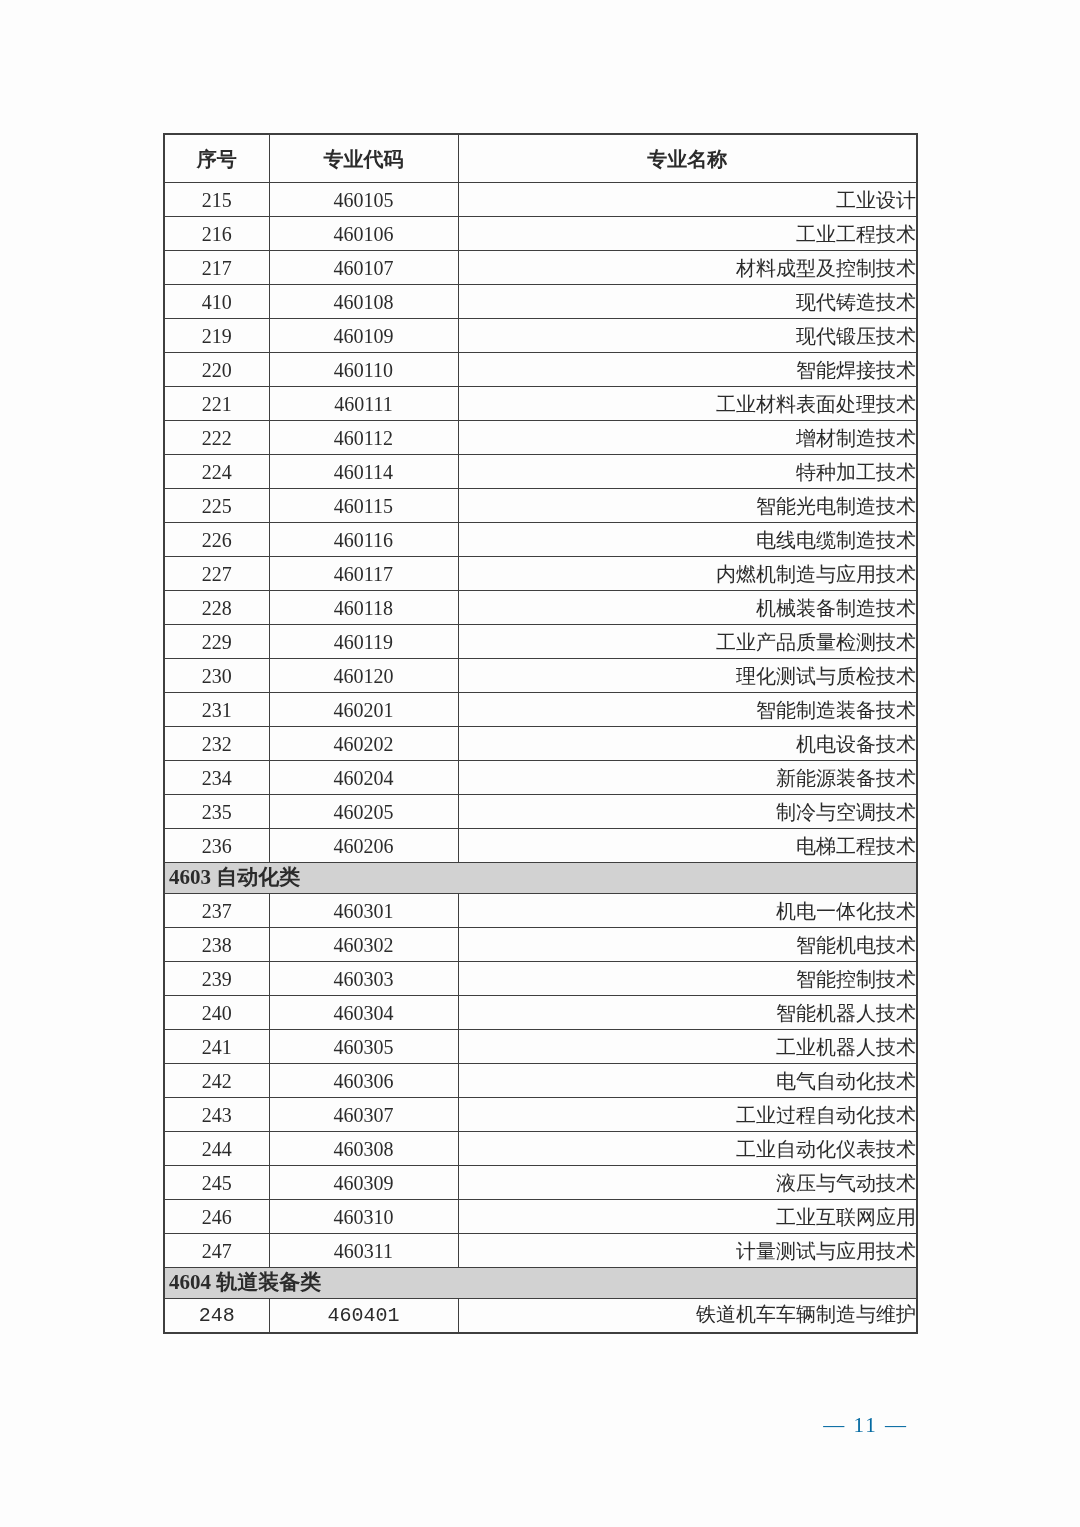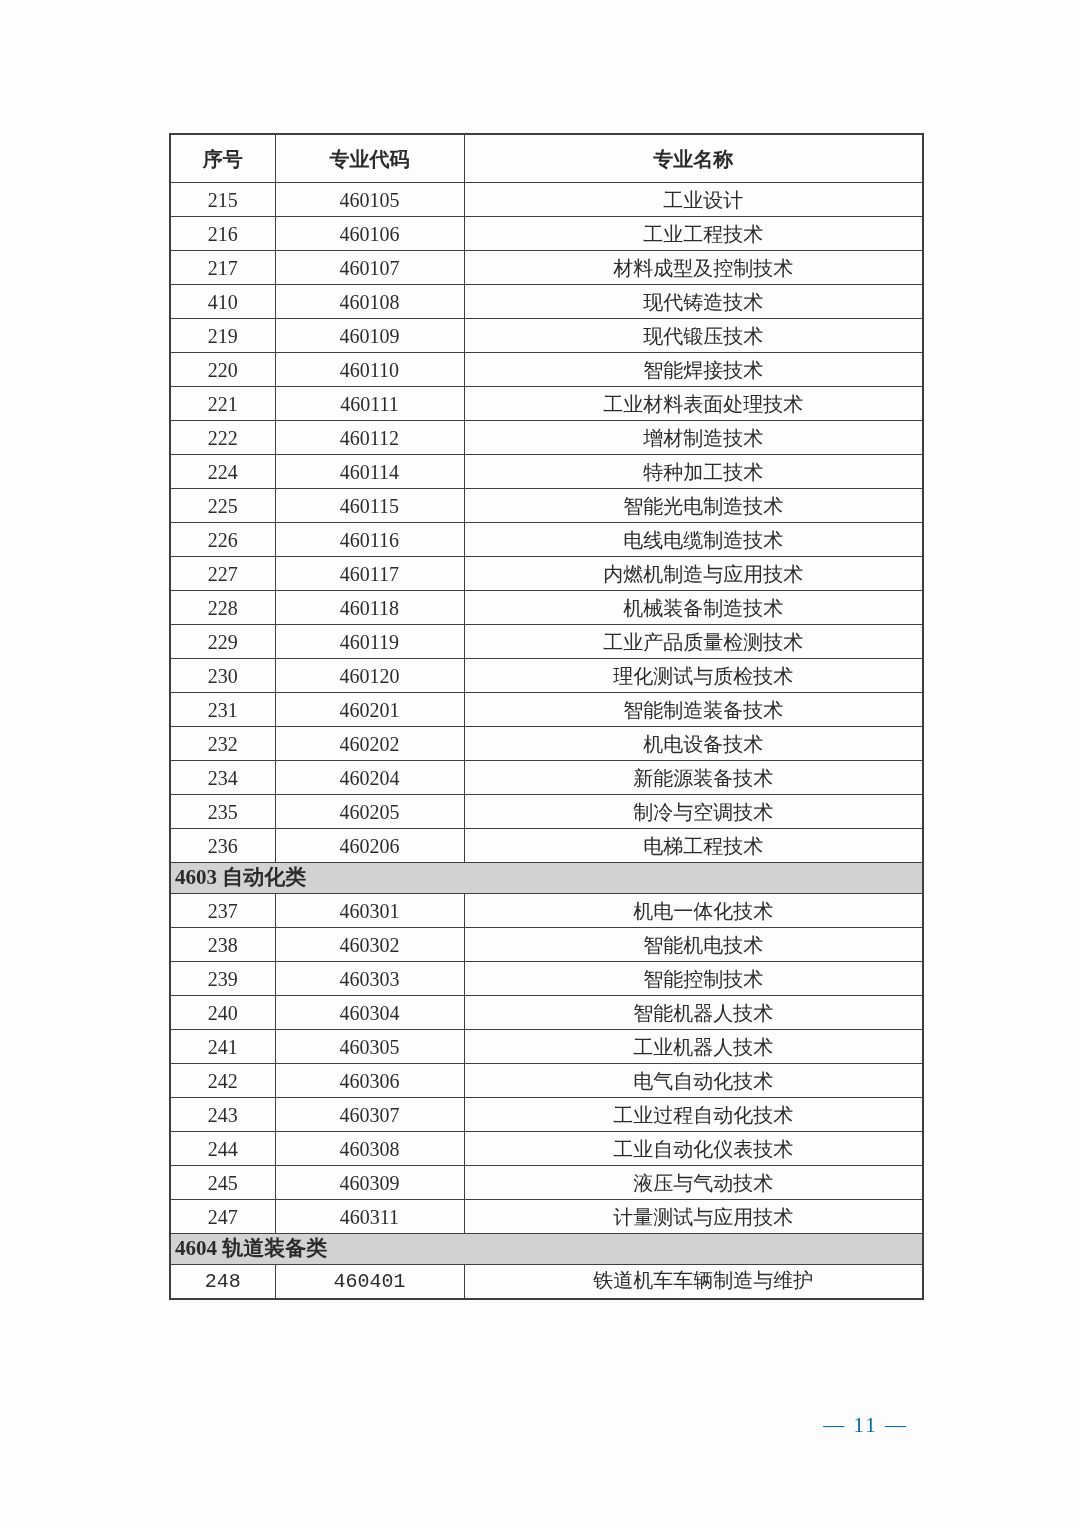--- a/index.html
+++ b/index.html
@@ -15,21 +15,20 @@
     color: #2b2b2b;
   }
   .doc-table {
     position: absolute;
     left: 163px;
     top: 133px;
     width: 753px;
     border-collapse: collapse;
     table-layout: fixed;
     background: #fdfdfd;
-    margin-left: 6px;
   }
   .doc-table col.col-no   { width: 105px; }
   .doc-table col.col-code { width: 189px; }
   .doc-table col.col-name { width: 459px; }
   .doc-table th, .doc-table td {
     border: 1px solid #3f3f3f;
     padding: 0;
     font-size: 20px;
     line-height: 1.2;
     overflow: hidden;
@@ -38,21 +37,21 @@
   .doc-table thead th {
     height: 47px;
     font-weight: bold;
     text-align: center;
     border-top: 2px solid #3f3f3f;
   }
   .doc-table thead th:first-child { border-left: 2px solid #3f3f3f; }
   .doc-table thead th:last-child  { border-right: 2px solid #3f3f3f; }
   .doc-table tbody td { height: 33px; }
   .doc-table td.c-no, .doc-table td.c-code { text-align: center; }
-  .doc-table td.c-name { text-align: center; padding-left: 20px; }
+  .doc-table td.c-name { text-align: right; padding-left: 20px; }
   .doc-table tr.section td {
     height: 30px;
     background: #d2d2d2;
     font-weight: bold;
     text-align: left;
     padding-left: 4px;
     font-size: 21px;
   }
   .doc-table tbody tr td:first-child { border-left: 2px solid #3f3f3f; }
   .doc-table tbody tr td:last-child  { border-right: 2px solid #3f3f3f; }
@@ -225,20 +224,25 @@
         <td class="c-no">244</td>
         <td class="c-code">460308</td>
         <td class="c-name">工业自动化仪表技术</td>
       </tr>
       <tr>
         <td class="c-no">245</td>
         <td class="c-code">460309</td>
         <td class="c-name">液压与气动技术</td>
       </tr>
       <tr>
+        <td class="c-no">246</td>
+        <td class="c-code">460310</td>
+        <td class="c-name">工业互联网应用</td>
+      </tr>
+      <tr>
         <td class="c-no">247</td>
         <td class="c-code">460311</td>
         <td class="c-name">计量测试与应用技术</td>
       </tr>
       <tr class="section">
         <td colspan="3">4604 轨道装备类</td>
       </tr>
       <tr>
         <td class="c-no">248</td>
         <td class="c-code">460401</td>

